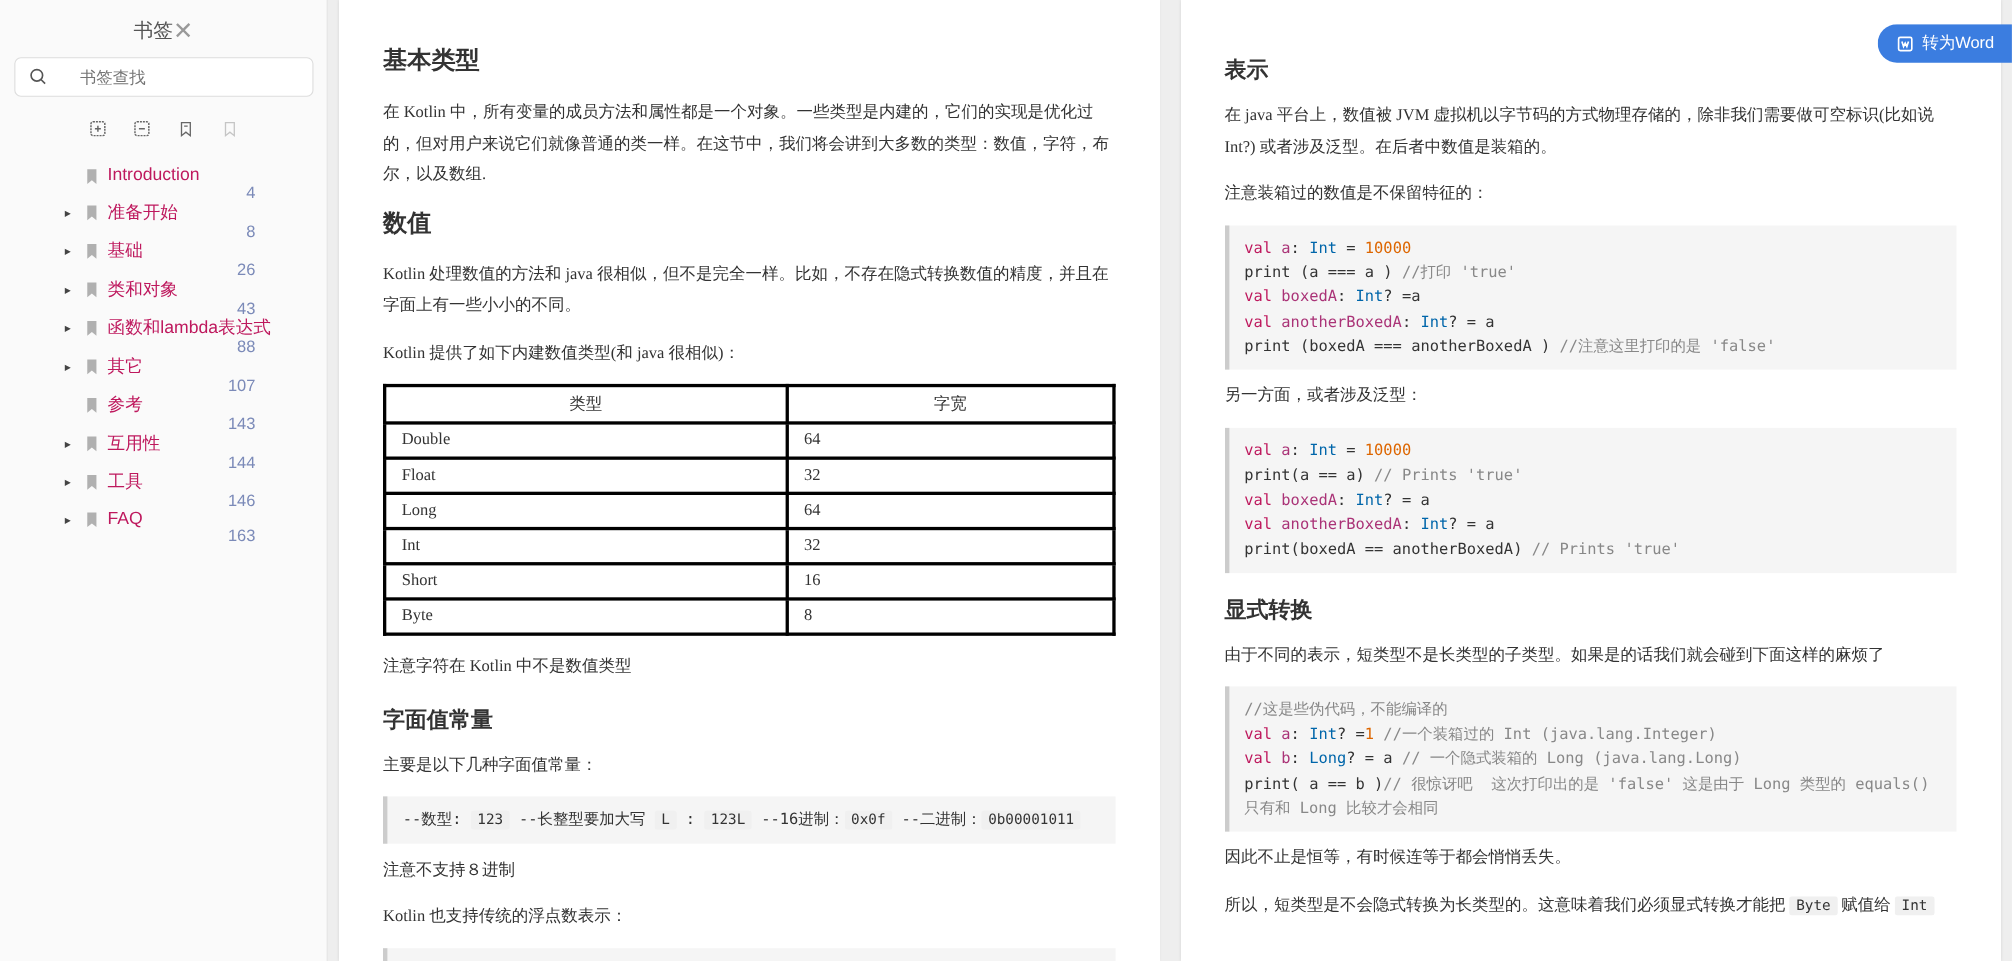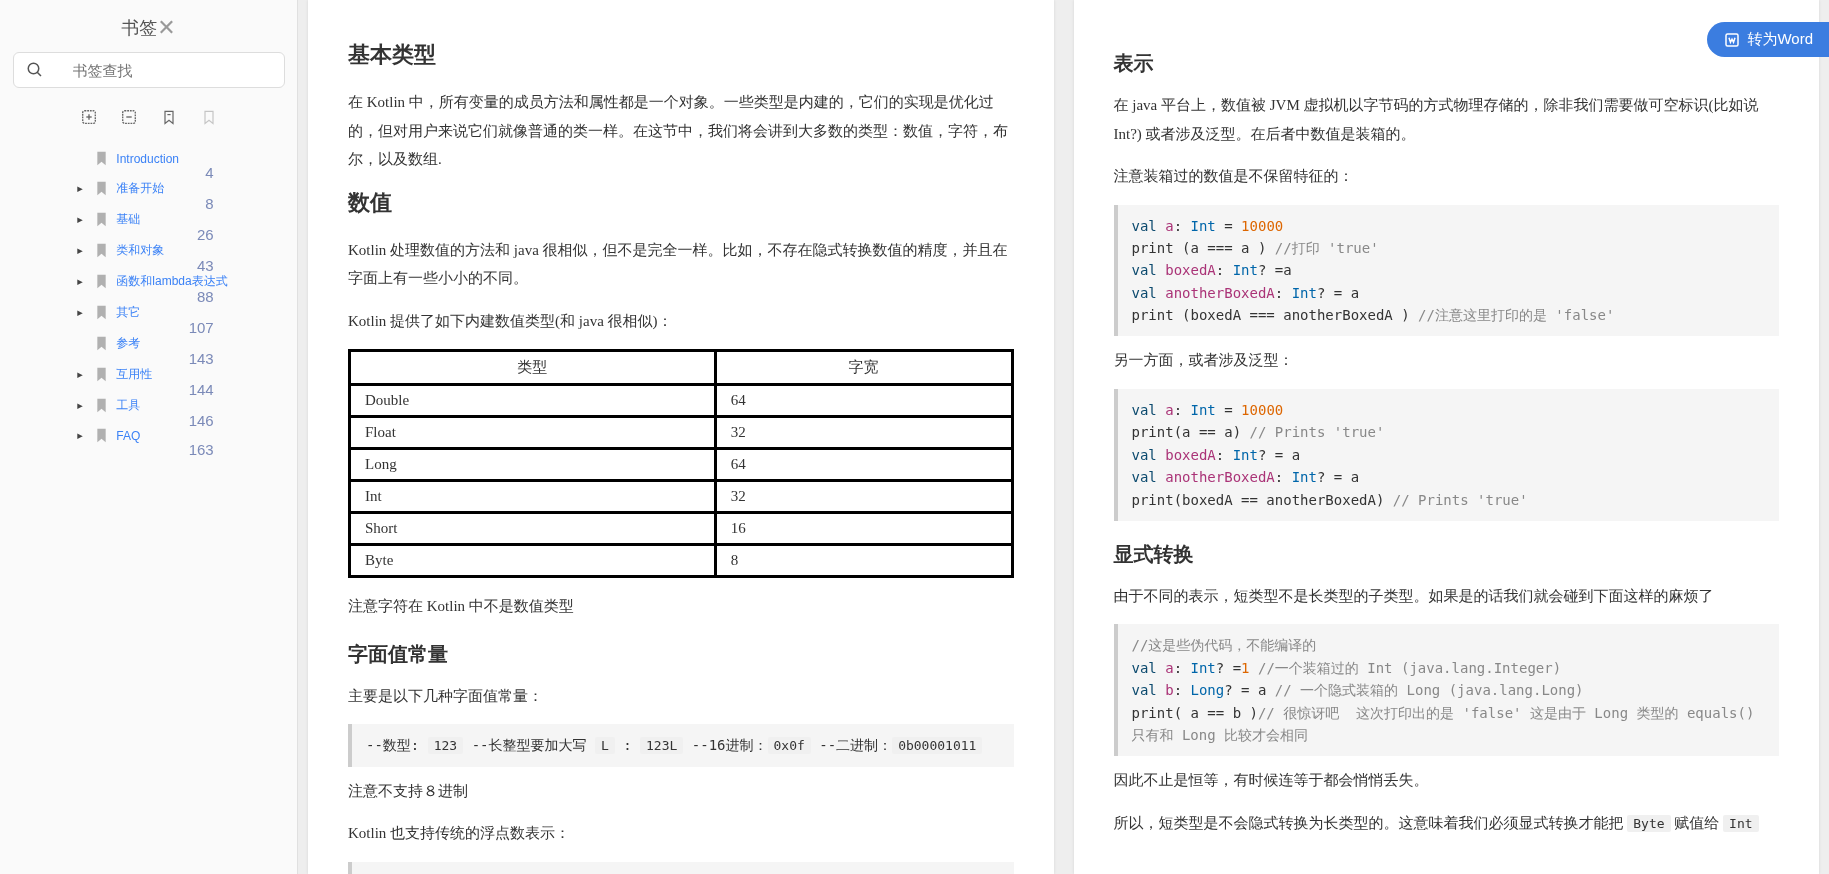--- a/index.html
+++ b/index.html
@@ -13,33 +13,33 @@
 .search-box input { border: none; outline: none; font-size: 15px; flex: 1; margin-left: 8px; background: transparent; }
 .search-icon-svg { width: 18px; height: 18px; stroke: #555; stroke-width: 2; fill: none; }
 .toolbar { display: flex; gap: 22px; padding: 8px 24px 14px; }
 .toolbar-icon { width: 18px; height: 18px; cursor: pointer; display: inline-flex; align-items: center; justify-content: center; color: #666; }
 .toolbar-icon.faded { opacity: 0.35; }
 .toc { flex: 1; overflow-y: auto; padding: 4px 8px 20px 10px; }
 .toc-item { display: flex; align-items: center; padding: 7px 4px 7px 10px; cursor: pointer; position: relative; }
 .toc-expand { width: 14px; font-size: 11px; color: #444; margin-right: 4px; }
 .bookmark-icon { width: 13px; height: 15px; margin-right: 8px; display: inline-block; }
 .bookmark-icon svg { width: 100%; height: 100%; fill: #b0b0b0; }
-.toc-label { font-size: 12px; color: #3b82f6; }
+.toc-label { font-size: 16px; color: #be185d; }
 .toc-page { position: absolute; right: 18px; bottom: -8px; font-size: 15px; color: #7b8ab8; }
 .content { flex: 1; display: flex; background: #eee; overflow: hidden; }
 .page { background: #fff; margin: 0 10px; padding: 30px 40px; flex: 1; overflow-y: auto; font-family: "SimSun", serif; box-shadow: 0 0 3px rgba(0,0,0,0.1); }
 .page h2 { font-size: 22px; font-weight: bold; margin: 10px 0 18px; }
 .page h3 { font-size: 20px; font-weight: bold; margin: 20px 0 14px; }
 .page p { font-size: 15px; line-height: 1.9; margin-bottom: 14px; }
 .type-table { width: 100%; border-collapse: collapse; margin: 12px 0 14px; }
 .type-table th, .type-table td { border: 3px solid #000000; padding: 6px 14px; font-size: 15px; text-align: left; }
 .type-table th { text-align: center; font-weight: normal; }
 .type-table td:last-child { text-align: left; }
 .code-block { background: #f5f5f5; border-left: 4px solid #ccc; padding: 10px 14px; margin: 10px 0; font-family: Consolas, monospace; font-size: 14px; line-height: 1.6; white-space: pre-wrap; }
-.kw { color: #0c4a6e; }
+.kw { color: #be185d; }
 .var { color: #aa3377; }
 .type { color: #0066aa; }
 .num { color: #dd6600; }
 .cmt { color: #888; }
 .inline-code { background: #f0f0f0; padding: 1px 6px; font-family: Consolas, monospace; font-size: 13px; border-radius: 2px; }
 .convert-btn { position: fixed; top: 22px; right: 0; background: #3b7de0; color: #fff; padding: 8px 16px; border-radius: 18px 0 0 18px; font-size: 15px; cursor: pointer; display: flex; align-items: center; gap: 6px; }
 .convert-icon { width: 18px; height: 18px; }
 </style>
 </head>
 <body>

